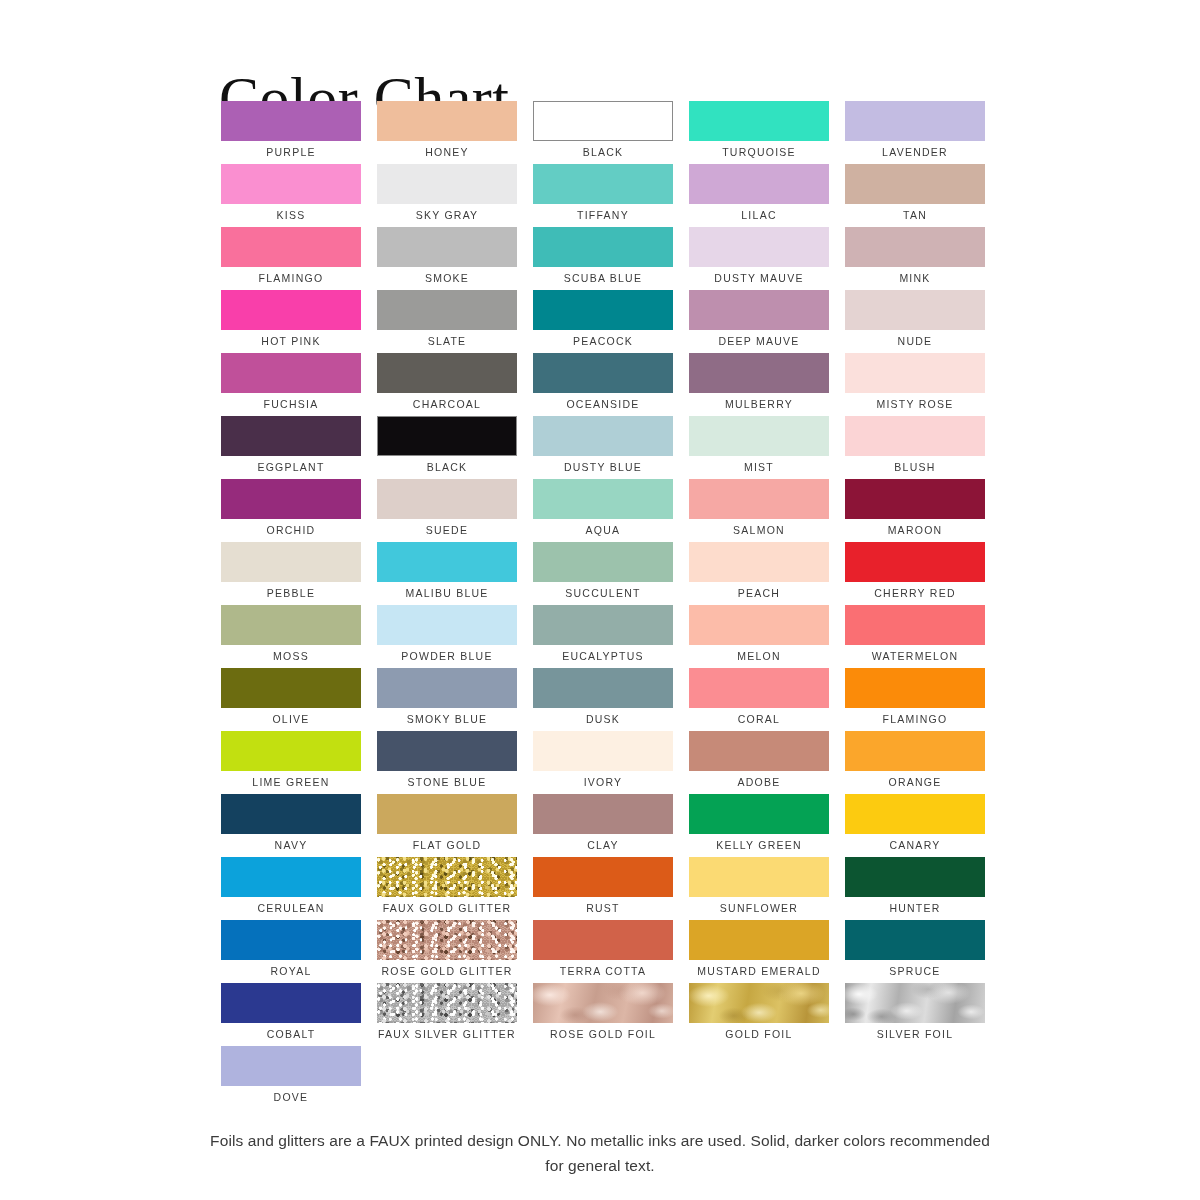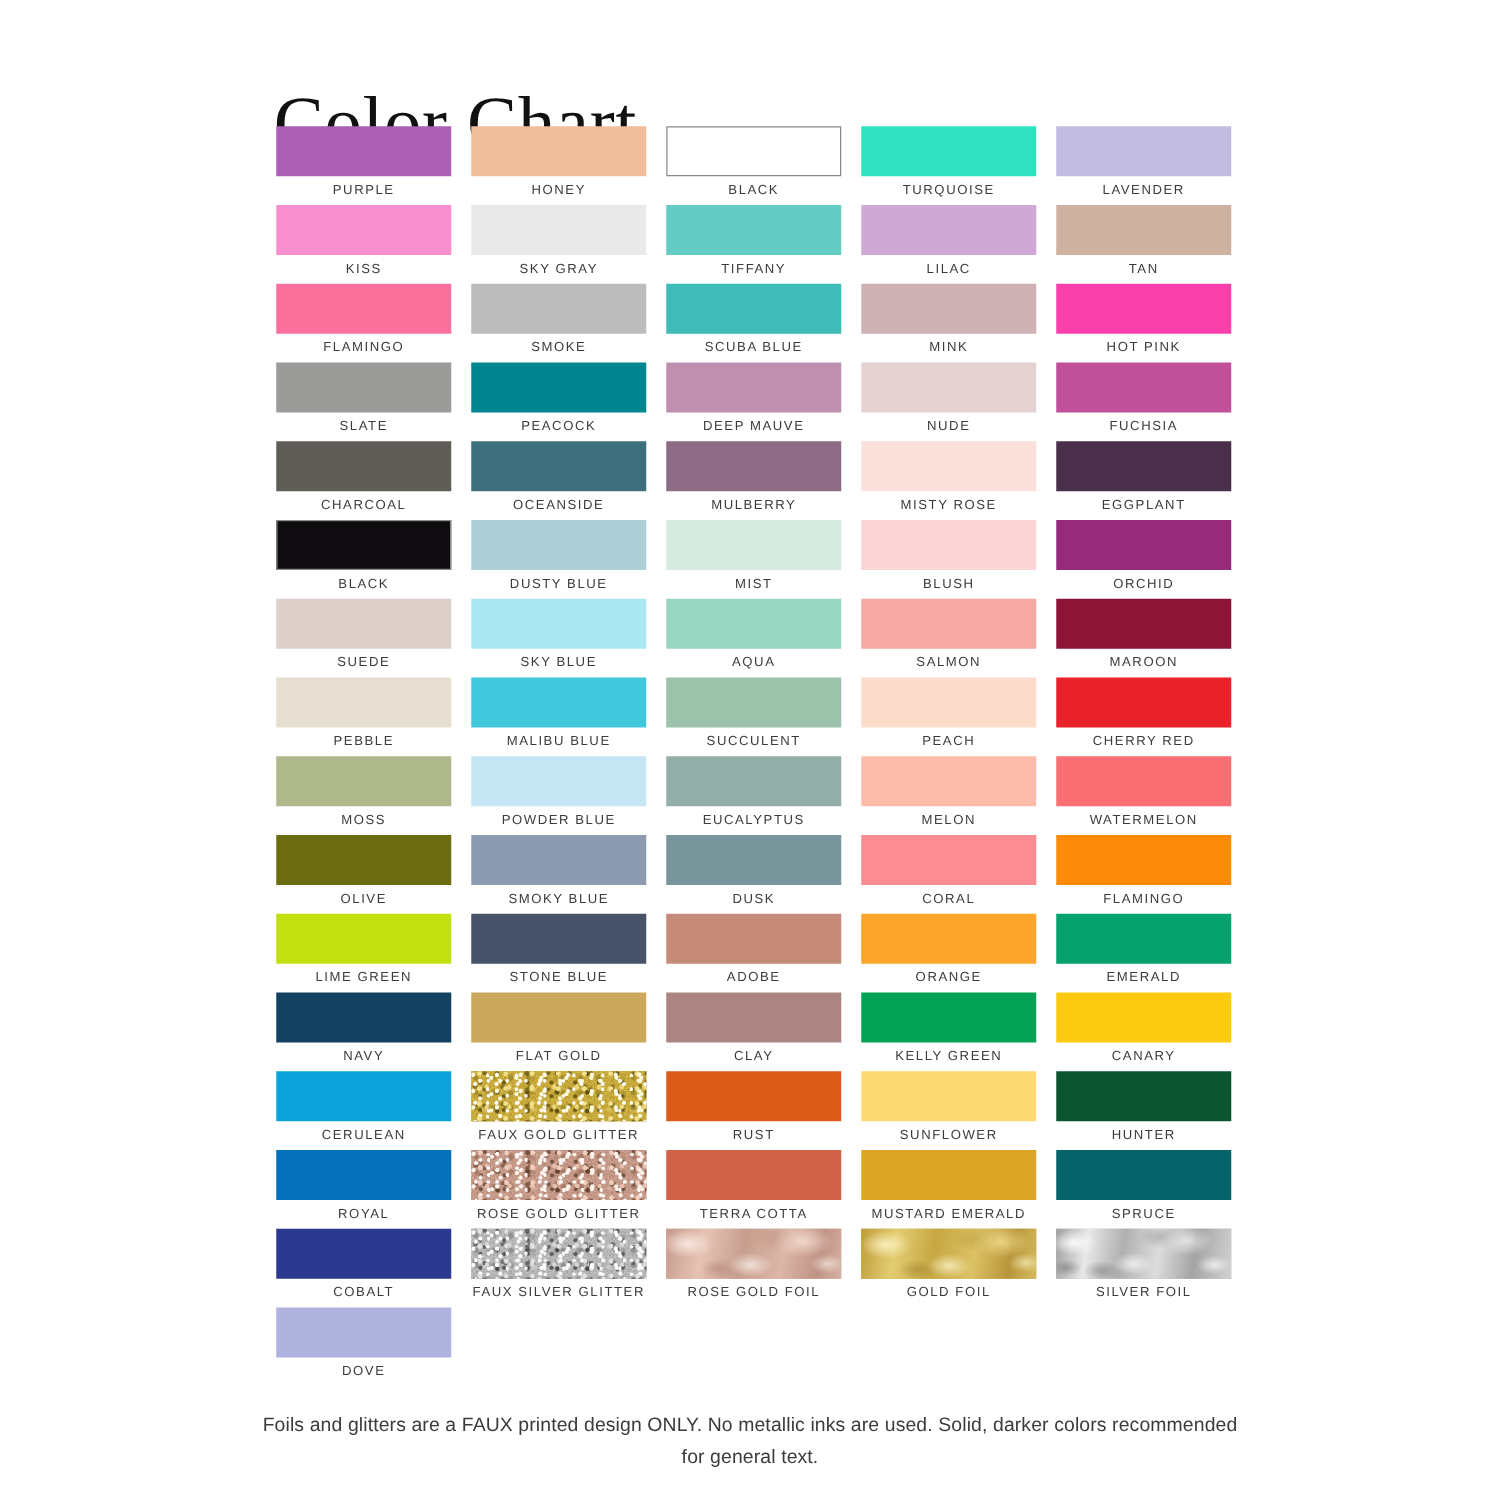--- a/index.html
+++ b/index.html
@@ -259,20 +259,24 @@
       </div>
       <div class="cell">
         <div class="swatch" style="background-color: rgb(188, 188, 188);"></div>
         <div class="label">SMOKE</div>
       </div>
       <div class="cell">
         <div class="swatch" style="background-color: rgb(63, 188, 183);"></div>
         <div class="label">SCUBA BLUE</div>
       </div>
       <div class="cell">
+        <div class="swatch" style="background-color: rgb(230, 214, 232);"></div>
+        <div class="label">DUSTY MAUVE</div>
+      </div>
+      <div class="cell">
         <div class="swatch" style="background-color: rgb(207, 178, 180);"></div>
         <div class="label">MINK</div>
       </div>
       <div class="cell">
         <div class="swatch" style="background-color: rgb(249, 63, 170);"></div>
         <div class="label">HOT PINK</div>
       </div>
       <div class="cell">
         <div class="swatch" style="background-color: rgb(155, 155, 153);"></div>
         <div class="label">SLATE</div>
@@ -331,24 +335,20 @@
       </div>
       <div class="cell">
         <div class="swatch" style="background-color: rgb(150, 43, 124);"></div>
         <div class="label">ORCHID</div>
       </div>
       <div class="cell">
         <div class="swatch" style="background-color: rgb(221, 207, 201);"></div>
         <div class="label">SUEDE</div>
       </div>
       <div class="cell">
-        <div class="swatch" style="background-color: rgb(171, 231, 242);"></div>
-        <div class="label">SKY BLUE</div>
-      </div>
-      <div class="cell">
         <div class="swatch" style="background-color: rgb(152, 214, 194);"></div>
         <div class="label">AQUA</div>
       </div>
       <div class="cell">
         <div class="swatch" style="background-color: rgb(246, 168, 164);"></div>
         <div class="label">SALMON</div>
       </div>
       <div class="cell">
         <div class="swatch" style="background-color: rgb(140, 20, 55);"></div>
         <div class="label">MAROON</div>
@@ -415,32 +415,32 @@
       </div>
       <div class="cell">
         <div class="swatch" style="background-color: rgb(194, 224, 16);"></div>
         <div class="label">LIME GREEN</div>
       </div>
       <div class="cell">
         <div class="swatch" style="background-color: rgb(70, 83, 105);"></div>
         <div class="label">STONE BLUE</div>
       </div>
       <div class="cell">
+        <div class="swatch" style="background-color: rgb(253, 240, 226);"></div>
+        <div class="label">IVORY</div>
+      </div>
+      <div class="cell">
         <div class="swatch" style="background-color: rgb(198, 138, 120);"></div>
         <div class="label">ADOBE</div>
       </div>
       <div class="cell">
         <div class="swatch" style="background-color: rgb(251, 166, 43);"></div>
         <div class="label">ORANGE</div>
       </div>
       <div class="cell">
-        <div class="swatch" style="background-color: rgb(6, 161, 108);"></div>
-        <div class="label">EMERALD</div>
-      </div>
-      <div class="cell">
         <div class="swatch" style="background-color: rgb(20, 65, 95);"></div>
         <div class="label">NAVY</div>
       </div>
       <div class="cell">
         <div class="swatch" style="background-color: rgb(203, 168, 93);"></div>
         <div class="label">FLAT GOLD</div>
       </div>
       <div class="cell">
         <div class="swatch" style="background-color: rgb(172, 133, 130);"></div>
         <div class="label">CLAY</div>

